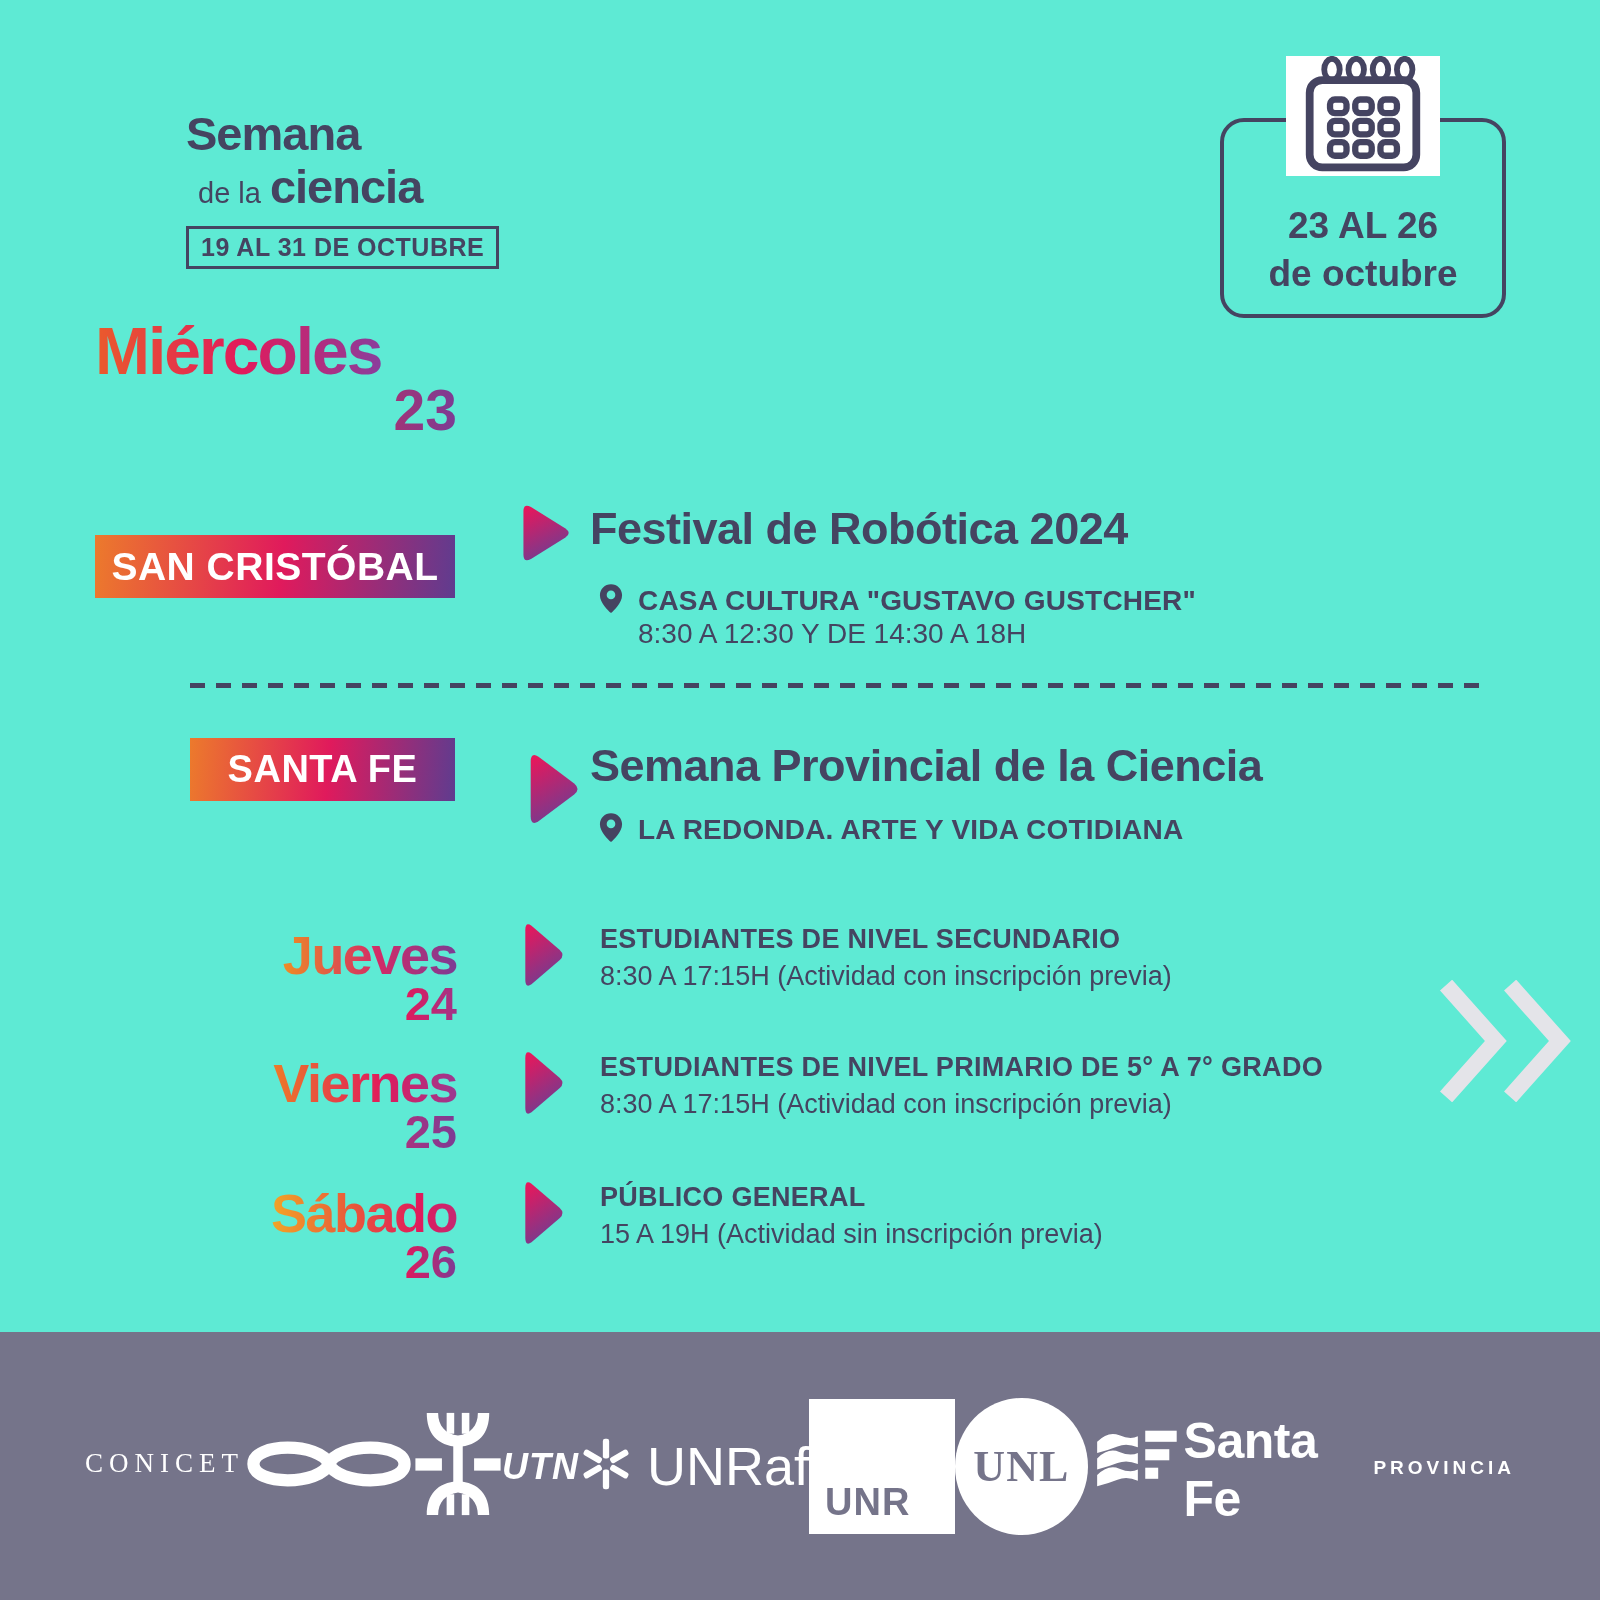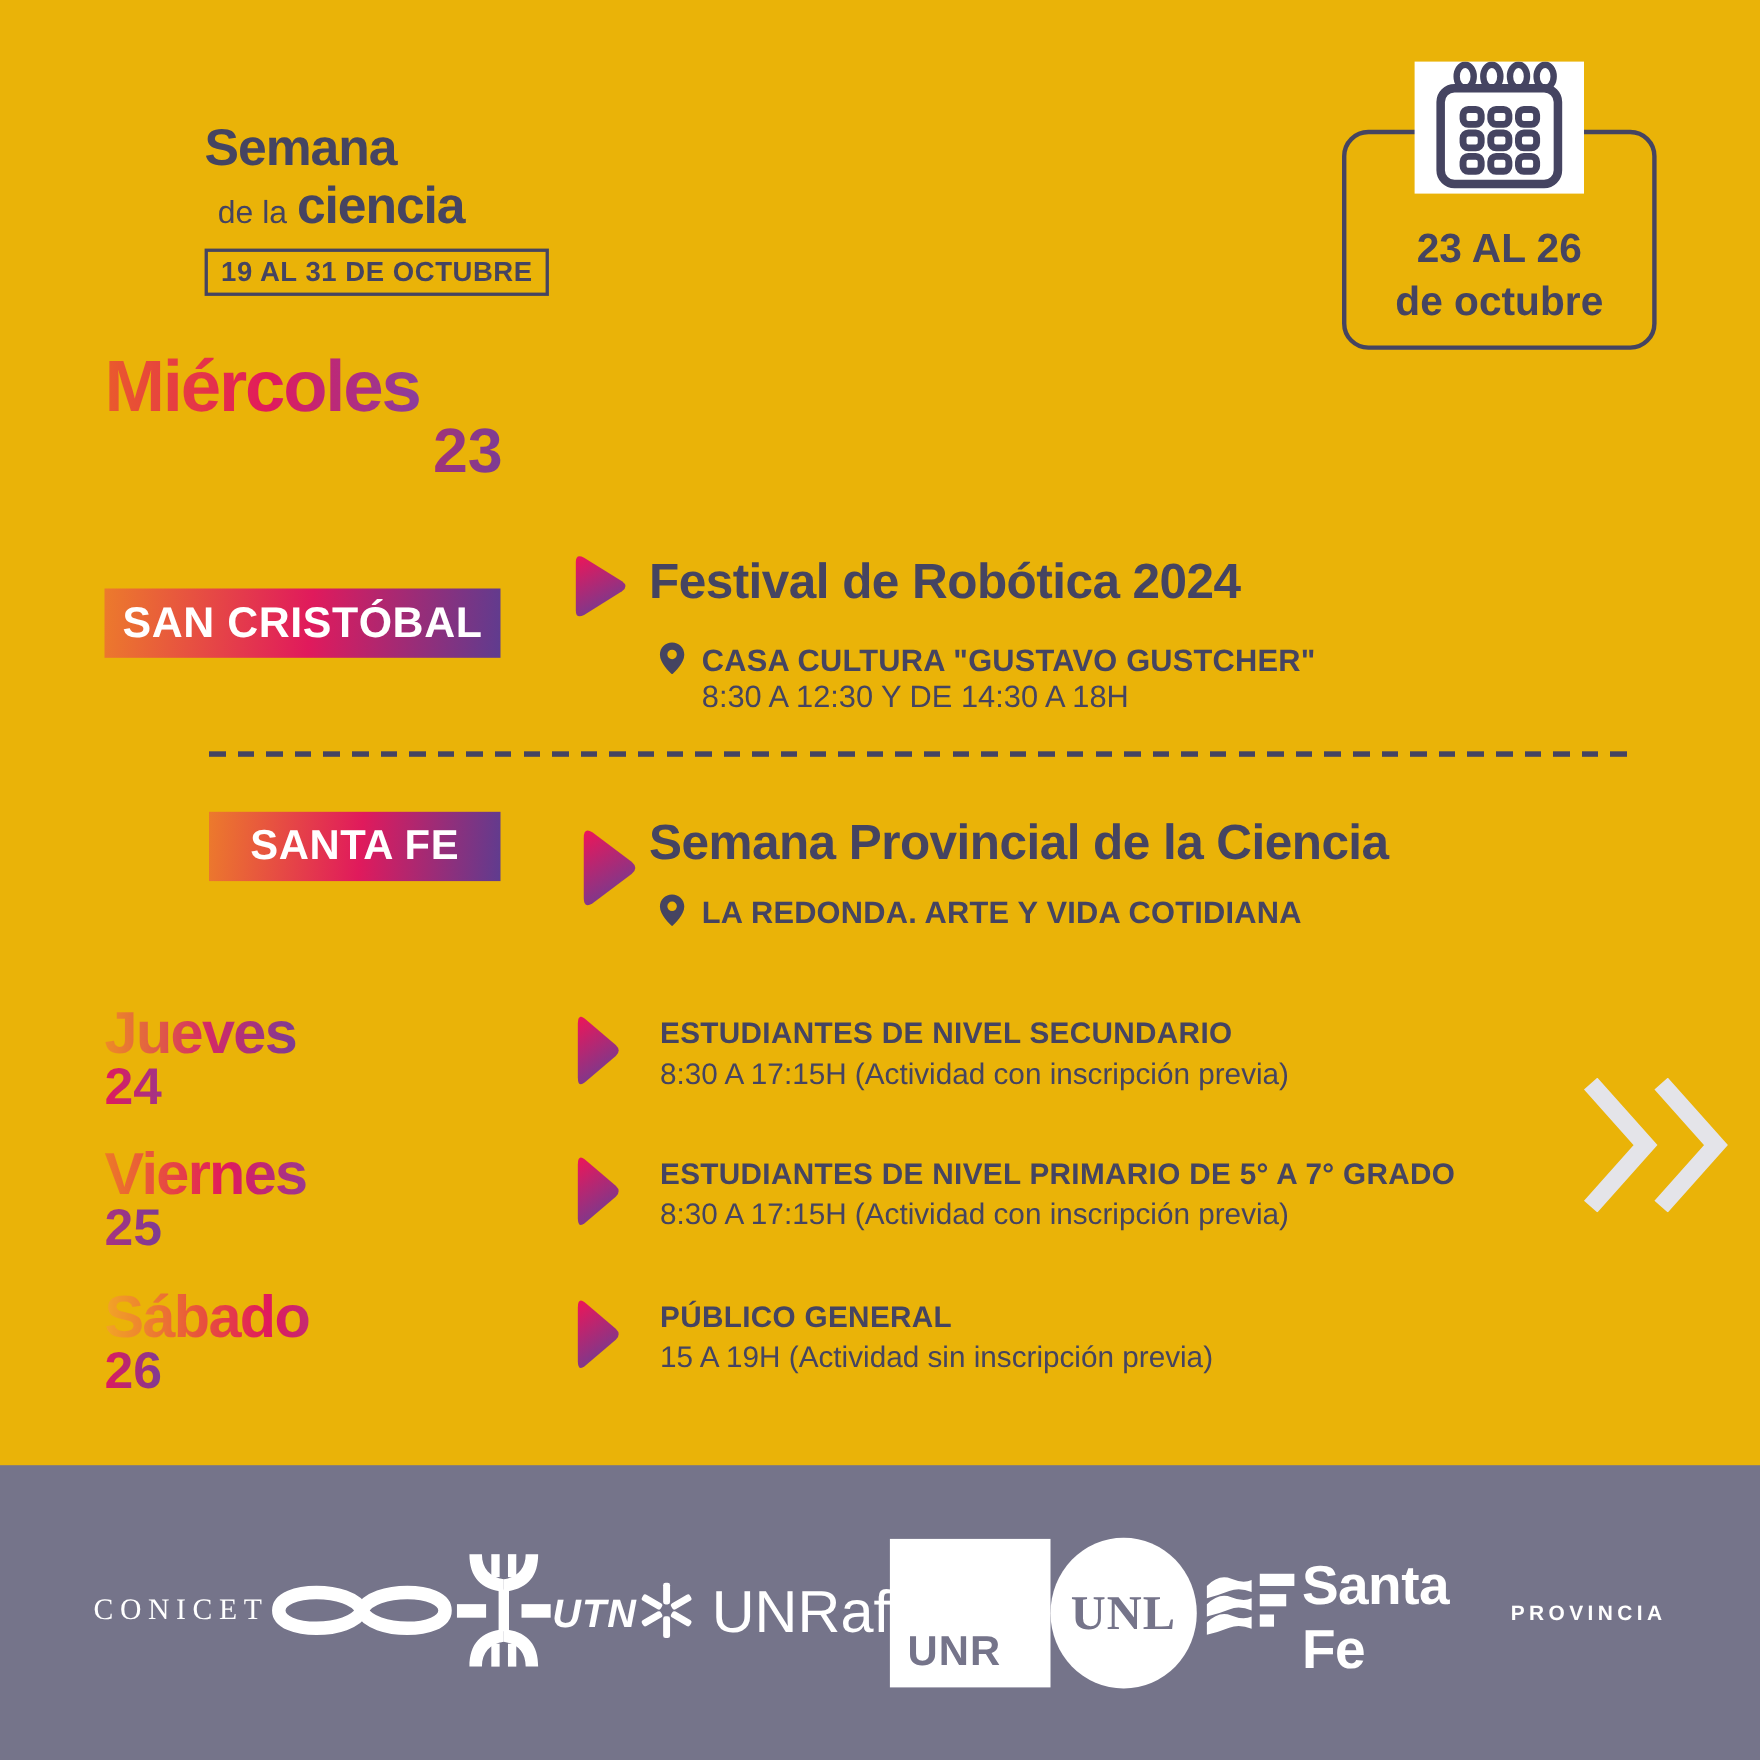--- a/index.html
+++ b/index.html
@@ -1,16 +1,16 @@
 <!DOCTYPE html>
 <html><head>
 <meta charset="utf-8">
 <style>
   html,body{margin:0;padding:0;background:#ffffff;}
-  .poster{position:relative;width:1600px;height:1600px;background:#eab308;overflow:hidden;
+  .poster{position:relative;width:1600px;height:1600px;background:#5eead4;overflow:hidden;
           font-family:"Liberation Sans",sans-serif;color:#454461;}
 
   
   .brand{position:absolute;left:186px;top:110px;}
   .brand-l1{font-size:47px;font-weight:800;letter-spacing:-1px;line-height:1.0;}
   .brand-l2{display:flex;align-items:baseline;gap:9px;margin-top:2px;margin-left:12px;}
   .brand-l2 .small{font-size:29px;font-weight:500;}
   .brand-l2 .big{font-size:47px;font-weight:800;letter-spacing:-1px;}
   .brand-badge{display:inline-block;margin-top:12px;border:3px solid #454461;
                padding:4px 12px;font-size:25px;font-weight:800;letter-spacing:.5px;text-align:center;}
@@ -55,21 +55,21 @@
   .loc-row .pin{flex:0 0 auto;line-height:0;}
   .loc-txt{font-size:28px;font-weight:700;letter-spacing:.2px;padding-top:2px;}
   .time-line{position:absolute;font-size:28px;font-weight:400;}
 
   
   .divider{position:absolute;left:190px;top:683px;width:1290px;height:5px;
            background:repeating-linear-gradient(90deg,#454461 0 15px,transparent 15px 26px);}
 
   
   .session{position:absolute;left:95px;width:1360px;height:125px;}
-  .s-day{position:absolute;left:0;top:0;width:362px;}
+  .s-day{position:absolute;left:0;top:16px;width:362px;text-align:right;}
   .s-name{font-size:54px;font-weight:800;letter-spacing:-1.5px;line-height:1.0;}
   .s-num{font-size:47px;font-weight:800;margin-top:-2px;line-height:1.0;}
   .s-arrow{position:absolute;left:425px;top:6px;line-height:0;}
   .s-text{position:absolute;left:505px;top:12px;}
   .s-audience{font-size:27px;font-weight:700;letter-spacing:.3px;}
   .s-time{font-size:27px;font-weight:400;margin-top:6px;}
 
   
   .chevrons{position:absolute;left:1428px;top:980px;line-height:0;}
 

